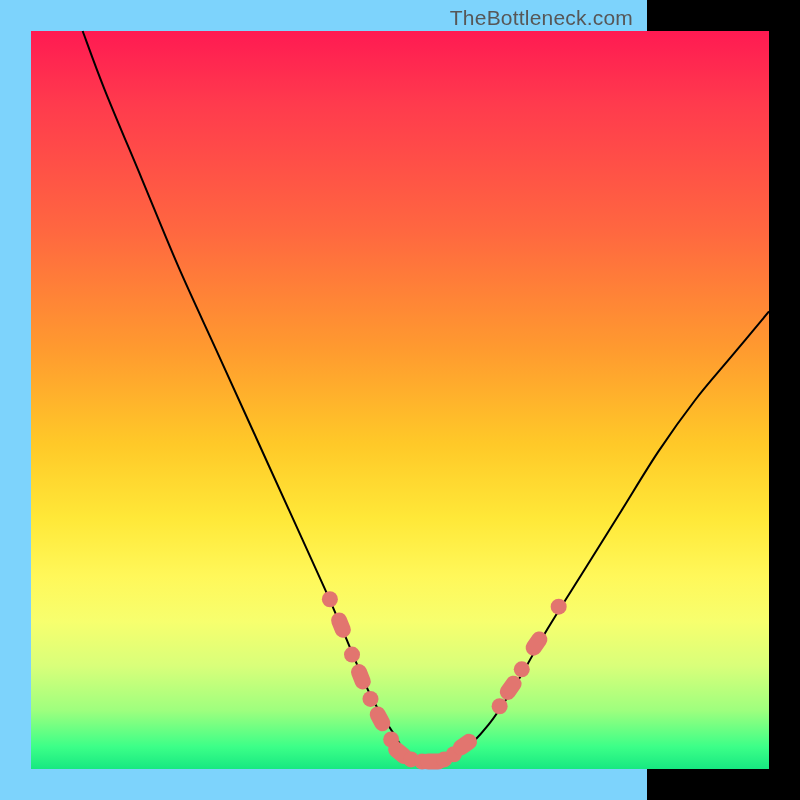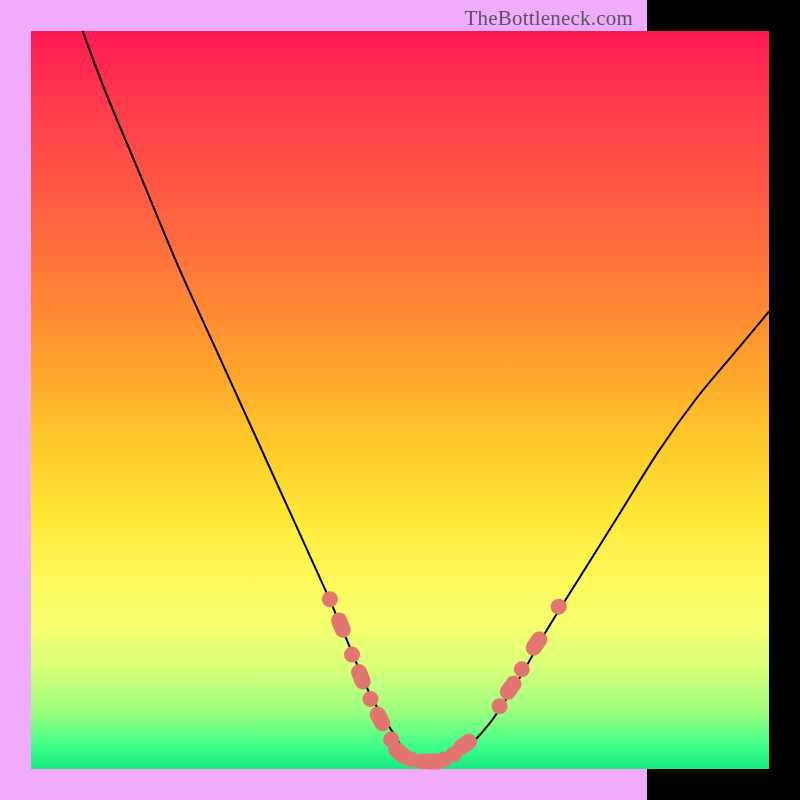--- a/index.html
+++ b/index.html
@@ -10,22 +10,21 @@
     overflow: hidden;
     background: #000;
     font-family: Arial, Helvetica, sans-serif;
   }
   .frame {
     position: absolute;
     left: 0;
     top: 0;
     width: 647px;
     height: 800px;
-    background: #f0abfc;
-    font-family: Liberation Serif, serif;
+    background: #7dd3fc;
   }
   .plot {
     position: absolute;
     left: 31px;
     top: 31px;
     width: 738px;
     height: 738px;
     
     background: linear-gradient(to bottom,
       #ff1a52 0%,

